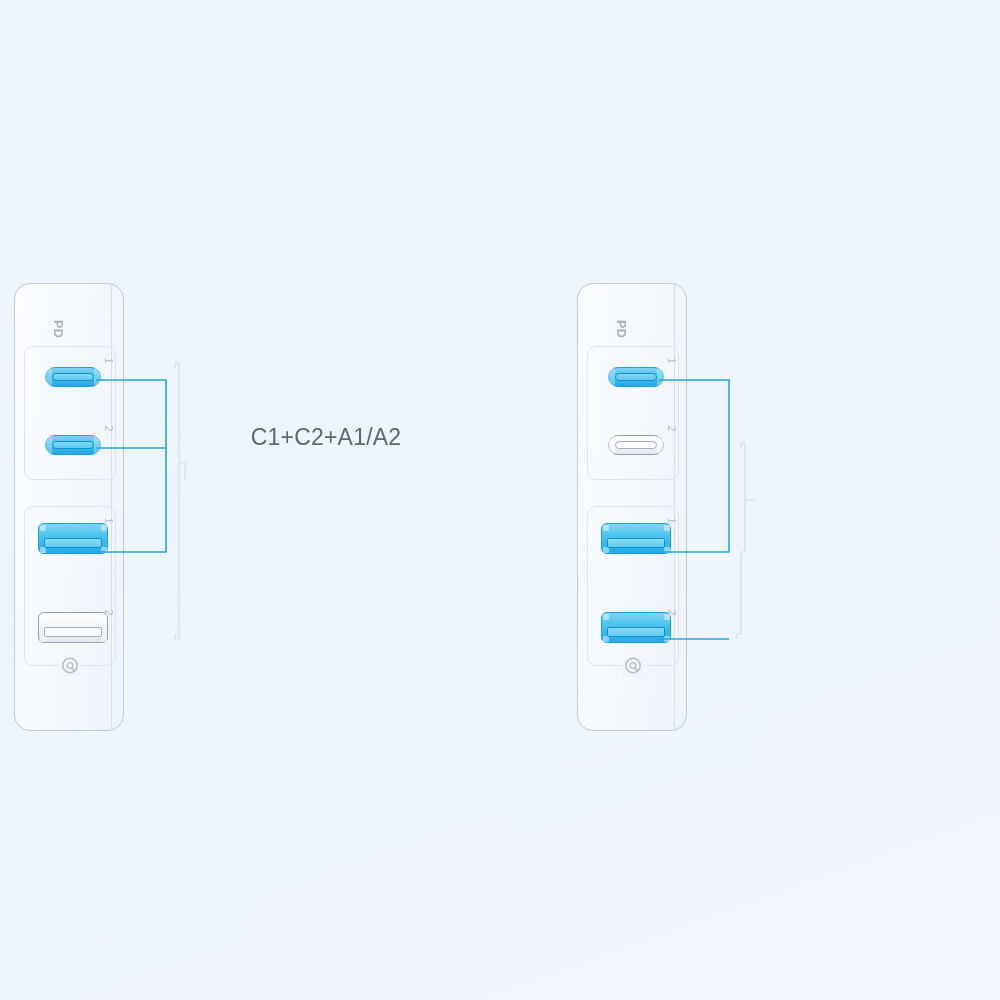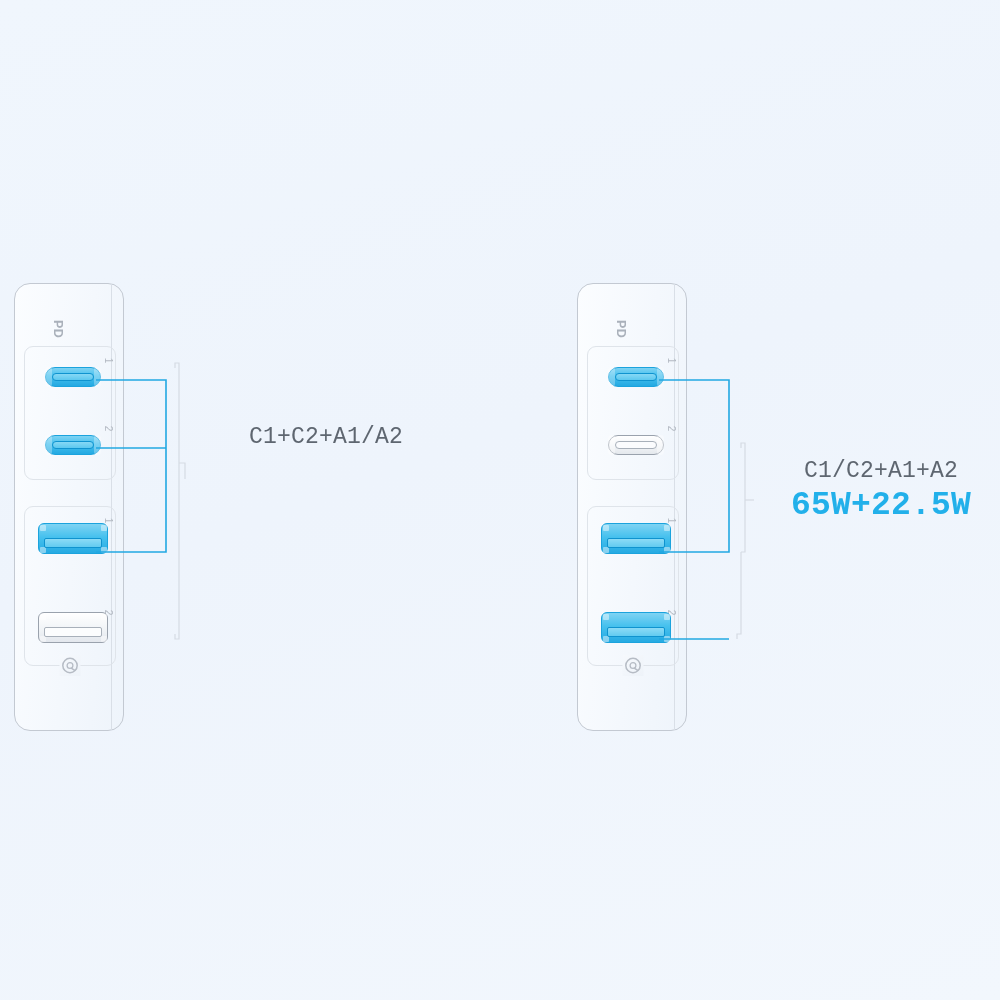--- a/index.html
+++ b/index.html
@@ -143,21 +143,21 @@
   }
   .port-a .corner.tl { left: 1.5px; top: 1.5px; }
   .port-a .corner.tr { right: 1.5px; top: 1.5px; }
   .port-a .corner.bl { left: 1.5px; bottom: 1.5px; }
   .port-a .corner.br { right: 1.5px; bottom: 1.5px; }
 
   
   .wires { position: absolute; left: 0; top: 0; overflow: visible; }
 
   
-  .callout { position: absolute; text-align: center; font-family: Liberation Mono, monospace; }
+  .callout { position: absolute; text-align: center; }
   .callout .combo {
     font-size: 23px;
     color: #5e6670;
     letter-spacing: .2px;
     white-space: nowrap;
   }
   .callout .watts {
     margin-top: 3px;
     font-size: 33px;
     font-weight: 700;
@@ -300,18 +300,14 @@
 
   <svg class="wires" width="210" height="460" style="left:659px; top:280px;">
     <polyline points="82,168 82,163 86,163 86,272 82,272" fill="none" stroke="#d5dbe3" stroke-width="1.2"></polyline>
     <polyline points="86,220 95,220" fill="none" stroke="#d5dbe3" stroke-width="1.2"></polyline>
     <polyline points="82,272 82,354 78,354 78,359" fill="none" stroke="#d5dbe3" stroke-width="1.2"></polyline>
 
     <polyline points="0,100 70,100 70,272 0,272" fill="none" stroke="#22a8e2" stroke-width="1.6"></polyline>
     <polyline points="0,359 70,359" fill="none" stroke="#22a8e2" stroke-width="1.6"></polyline>
   </svg>
 
-  <div class="callout right">
-    <div class="combo">C1/C2+A1+A2</div>
-    <div class="watts">65W+22.5W</div>
-  </div>
 
 </div>
 
 </body></html>

